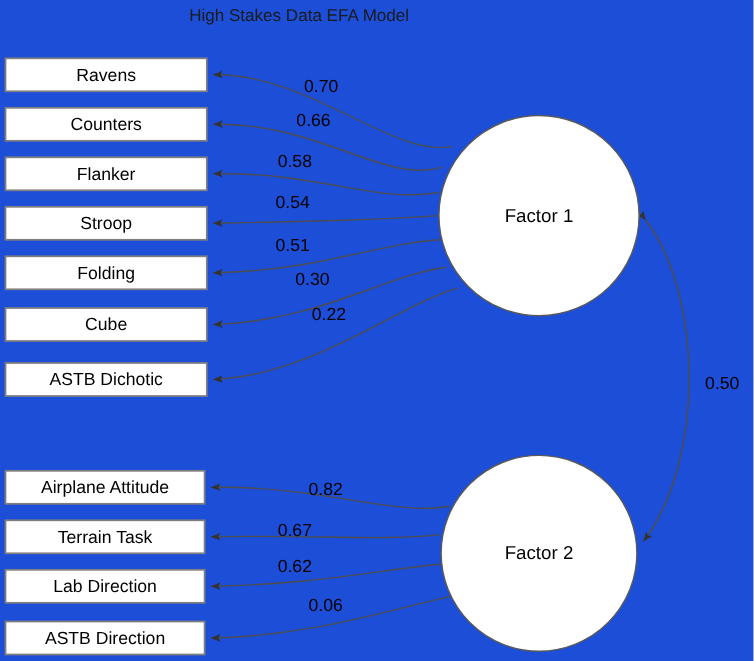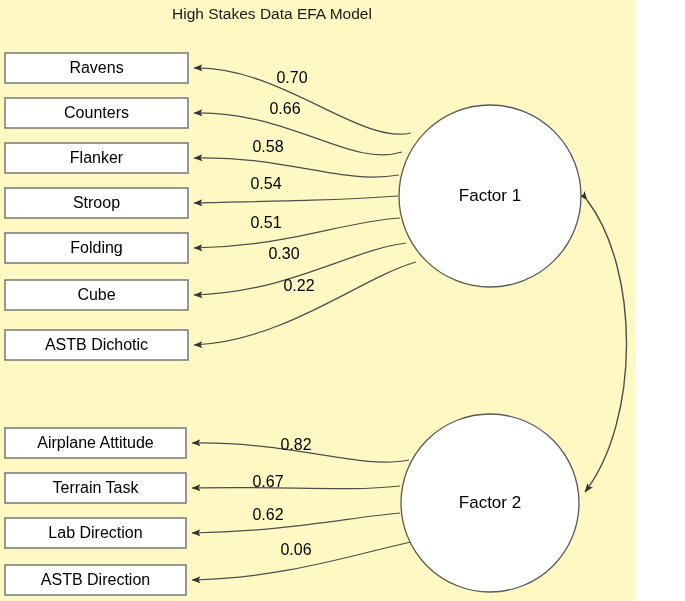--- a/index.html
+++ b/index.html
@@ -7,23 +7,23 @@
     margin: 0;
     padding: 0;
     background: #ffffff;
   }
   body {
     font-family: "Liberation Sans", sans-serif;
     color: #000000;
   }
   #diagram-root {
     position: relative;
-    width: 635px;
+    width: 685px;
     height: 601px;
-    background: #fef9c3;
+    background: #1d4ed8;
     overflow: hidden;
   }
   #diagram-svg {
     position: absolute;
     left: 0;
     top: 0;
     width: 685px;
     height: 601px;
   }
   .title-text {

